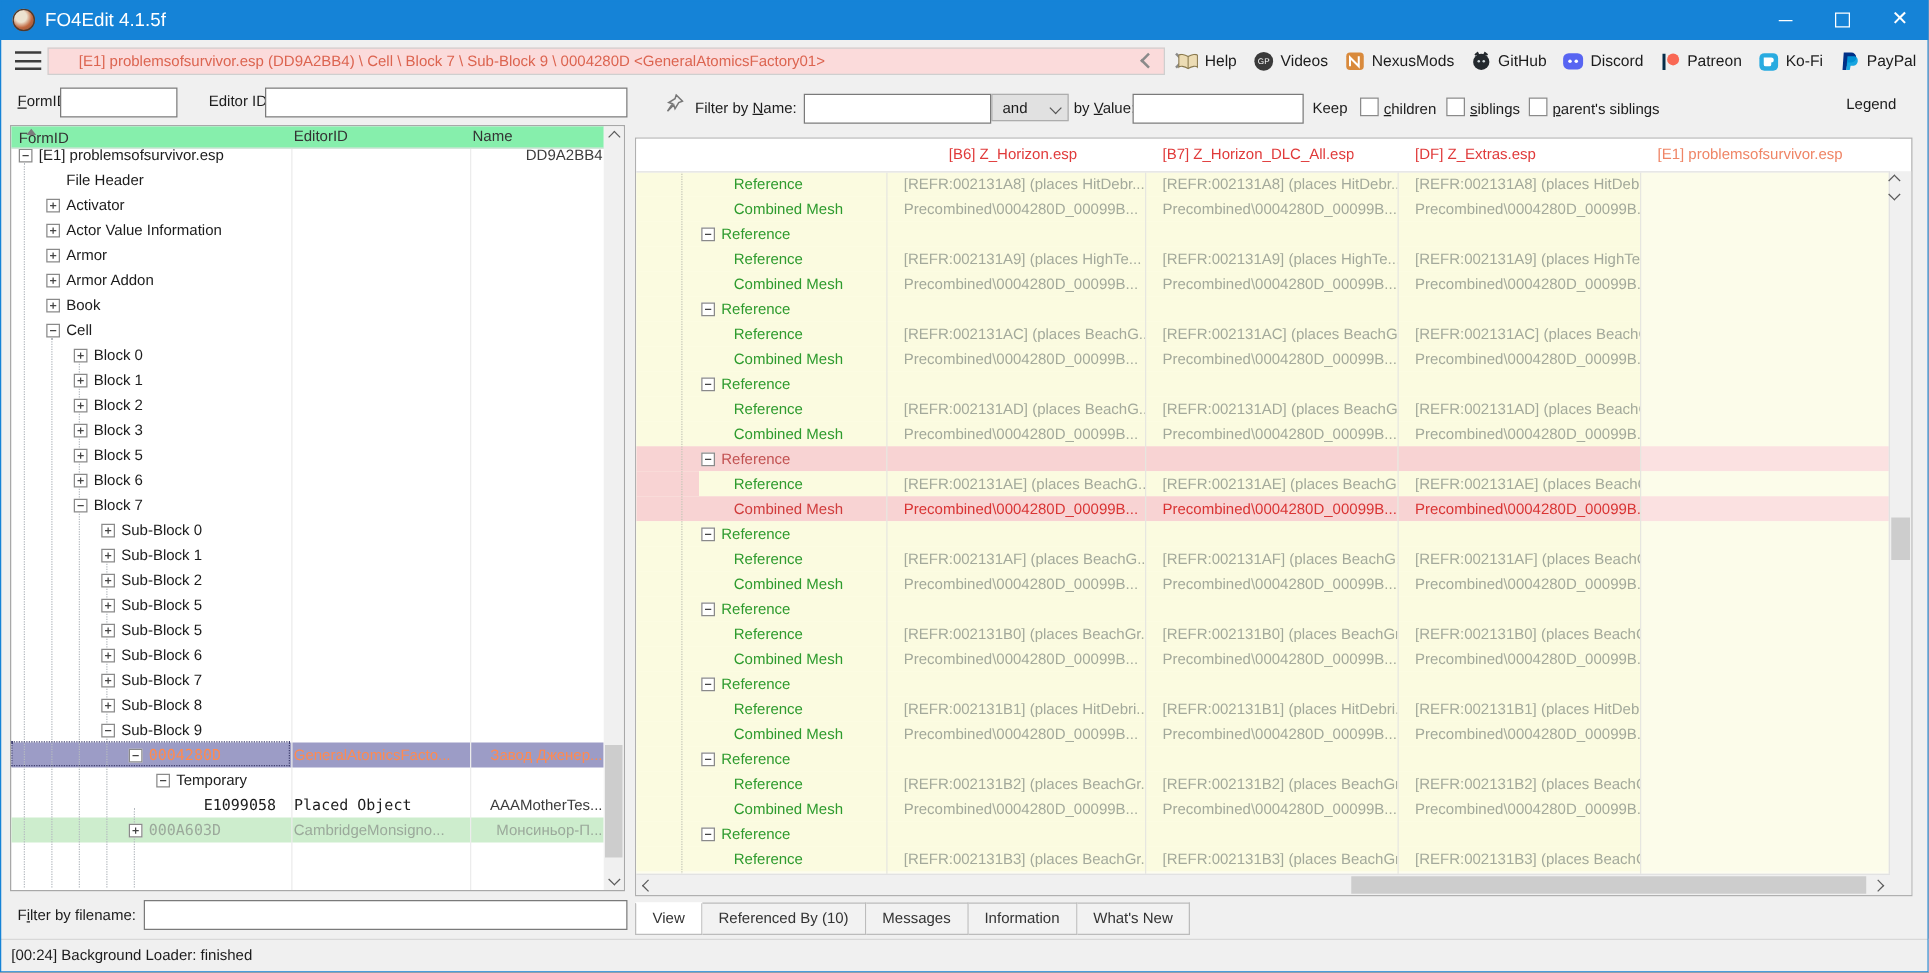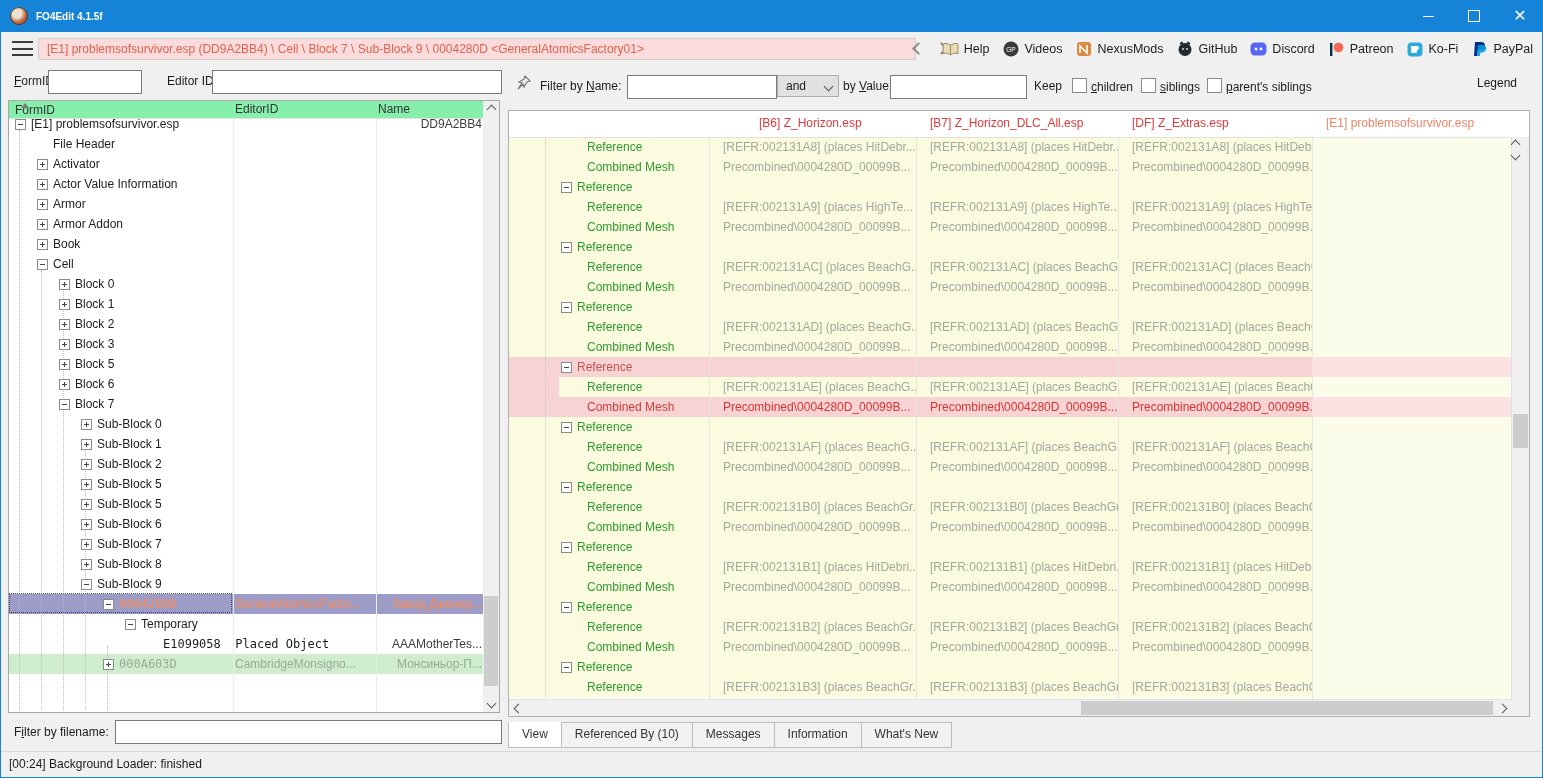--- a/index.html
+++ b/index.html
@@ -5,33 +5,33 @@
   html,body{margin:0;padding:0;background:#555;}
   .win{position:relative;width:1543px;height:778px;background:#f0f0f0;overflow:hidden;
        font-family:"Liberation Sans","DejaVu Sans",sans-serif;font-size:12px;color:#1c1c1c;}
   .win::after{content:"";position:absolute;inset:0;border:1px solid #1583d7;pointer-events:none;z-index:99;}
 
   
   .titlebar{position:absolute;left:0;top:0;right:0;height:32px;background:#1583d7;color:#fff;display:flex;align-items:center;}
   .app-icon{width:18px;height:18px;border-radius:50%;margin:0 8px 0 10px;
             background:radial-gradient(circle at 38% 35%,#ece2cf 0 28%,#c0673f 55%,#6d4a38 100%);
             box-shadow:inset 0 0 0 1px #4a3a30;}
-  .title-text{font-size:10px;font-weight:bold;}
+  .title-text{font-size:15px;}
   .win-controls{margin-left:auto;display:flex;height:100%;}
   .wc{width:46px;height:100%;display:flex;align-items:center;justify-content:center;}
   .wc-min i{display:block;width:11px;height:0;border-bottom:1px solid #fff;}
   .wc-max i{display:block;width:10px;height:10px;border:1px solid #fff;}
   .wc-close{font-size:16px;line-height:16px;}
 
   
   .toolbar{position:absolute;left:0;top:32px;right:0;height:34px;}
   .hamburger{position:absolute;left:12px;top:9px;width:21px;height:15px;display:flex;flex-direction:column;justify-content:space-between;}
   .hamburger i{display:block;height:2px;background:#3c3c3c;}
   .breadcrumb{position:absolute;left:38px;top:6px;width:868px;height:20px;background:#fbdbdb;border:1px solid #cfcfcf;
-              color:#dc6450;line-height:20px;padding-left:8px;white-space:nowrap;overflow:hidden;}
+              color:#dc6450;line-height:20px;padding-left:24px;white-space:nowrap;overflow:hidden;}
   .navbtns{position:absolute;left:914px;top:5px;display:flex;gap:14px;align-items:center;height:24px;}
   .chev{display:inline-block;width:7px;height:7px;border-left:2px solid #8a8a8a;border-bottom:2px solid #8a8a8a;}
   .chev.l{transform:rotate(45deg);} .chev.r{transform:rotate(225deg);}
   .links{position:absolute;right:10px;top:0;height:34px;display:flex;align-items:center;gap:13px;}
   .link{display:flex;align-items:center;gap:5px;font-size:12.5px;cursor:default;}
   .link .ic{display:flex;width:17px;height:17px;align-items:center;justify-content:center;}
 
   
   .leftpanel{position:absolute;left:8px;top:66px;width:492px;height:684px;}
   .lbl{position:absolute;white-space:nowrap;}
@@ -60,21 +60,21 @@
   .vs{position:absolute;right:0;top:0;width:16px;bottom:0;background:#f0f0f0;z-index:7;}
   .vs .arr,.hs .arr{position:absolute;display:flex;align-items:center;justify-content:center;}
   .schev{display:inline-block;width:6px;height:6px;border-left:1.6px solid #5a5a5a;border-top:1.6px solid #5a5a5a;}
   .schev.up{transform:rotate(45deg);margin-top:3px;} .schev.dn{transform:rotate(225deg);margin-bottom:3px;}
   .schev.lf{transform:rotate(-45deg);margin-left:3px;} .schev.rt{transform:rotate(135deg);margin-right:3px;}
   .vsth{position:absolute;left:1px;right:1px;background:#cdcdcd;}
   .fnrow{position:absolute;left:0;top:652px;right:0;height:28px;}
 
   
   .rightpanel{position:absolute;left:508px;top:66px;width:1027px;height:684px;}
-  .filterrow{position:absolute;left:0;top:6px;right:0;height:26px;}
+  .filterrow{position:absolute;left:16px;top:6px;right:0;height:26px;}
   .pin{position:absolute;left:8px;top:3px;}
   .selectbox{position:absolute;background:#e1e1e1;border:1px solid #adadad;height:20px;line-height:20px;padding-left:8px;}
   .selectbox .dch{position:absolute;right:6px;top:7px;width:6px;height:6px;border-left:1.4px solid #555;border-top:1.4px solid #555;transform:rotate(225deg);}
   .cb{display:inline-block;width:13px;height:13px;border:1px solid #8a8a8a;background:#fff;vertical-align:-2px;margin-right:4px;}
   .cbwrap{position:absolute;top:4px;white-space:nowrap;}
   .legend{position:absolute;right:18px;top:4px;}
   .tablebox{position:absolute;left:0;top:44px;width:1022px;height:607px;background:#fff;border:1px solid #b0b0b0;box-sizing:border-box;}
   .thead{position:absolute;left:0;top:0;right:17px;height:26px;background:#fff;border-bottom:1px solid #e0e0e0;z-index:5;}
   .thead span{position:absolute;top:5px;white-space:nowrap;overflow:hidden;}
   .tbody{position:absolute;left:0;top:26px;width:1003px;bottom:16px;overflow:hidden;background:#fdfdef;}

